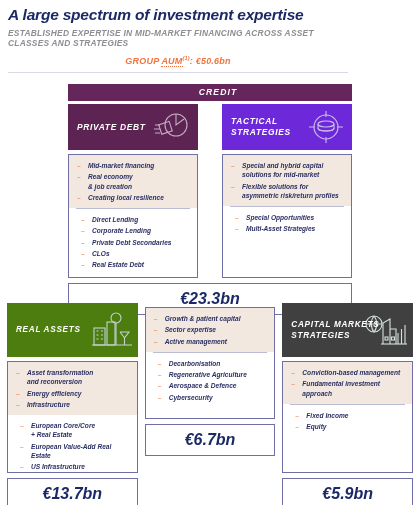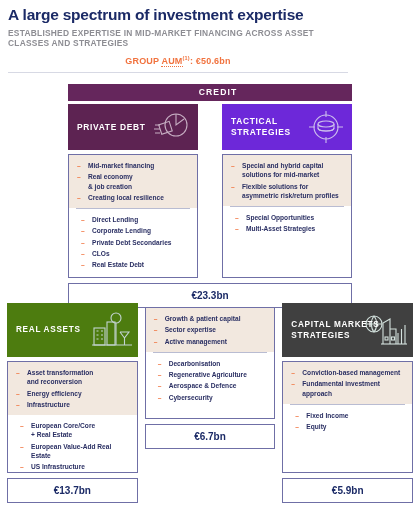--- a/index.html
+++ b/index.html
@@ -3,21 +3,21 @@
 <meta charset="utf-8">
 <style>
   html,body{margin:0;padding:0;}
   body{
     width:420px;height:505px;
     background:#ffffff;
     font-family:"Liberation Sans", sans-serif;
     color:#1f2a5a;
     overflow:hidden;
   }
-  .page{position:relative;width:356px;height:505px;}
+  .page{position:relative;width:356px;height:505px;font-style:italic;}
 
   
   .hdr{padding:6px 8px 0 8px;}
   .hdr h1{
     margin:0;
     font-size:15.5px;
     font-weight:bold;
     letter-spacing:-0.2px;
     color:#1b2a66;
     font-family:"Liberation Sans", sans-serif;
@@ -106,21 +106,21 @@
   ul.bl li:before{
     content:"–";
     position:absolute;left:1px;top:0;
     color:#f1733f;font-weight:bold;
   }
 
   .total{
     border:1px solid #6f6fa6;
     background:#fff;
     text-align:center;
-    font-size:10px;font-weight:bold;
+    font-size:16px;font-weight:bold;
     color:#1b2a66;
     padding:6px 0;
   }
   .credit-total{margin-top:5px;}
 
   
   .bottom{
     position:absolute;left:0;top:303px;width:420px;
     display:flex;gap:7px;padding:0 7px;box-sizing:border-box;
   }

